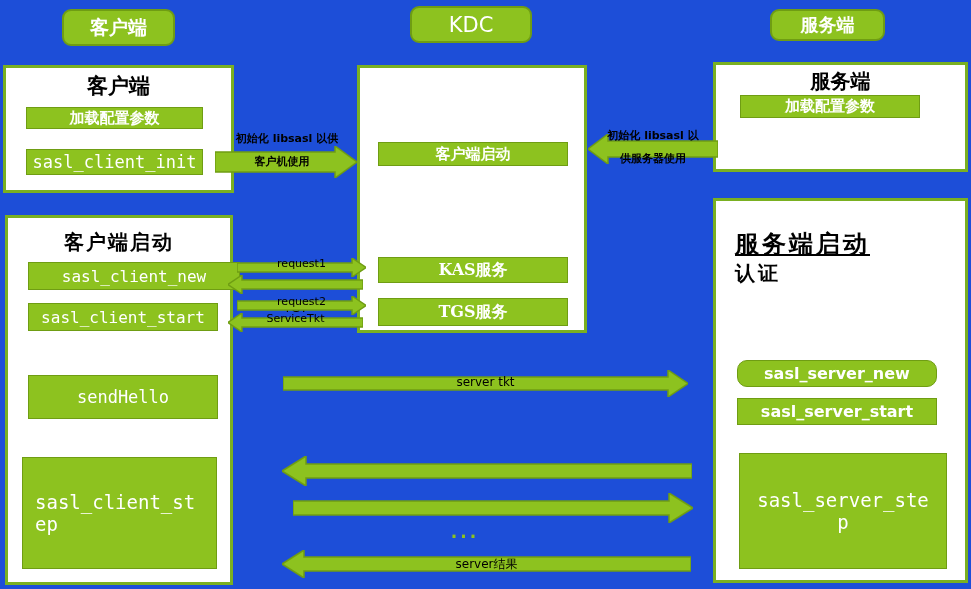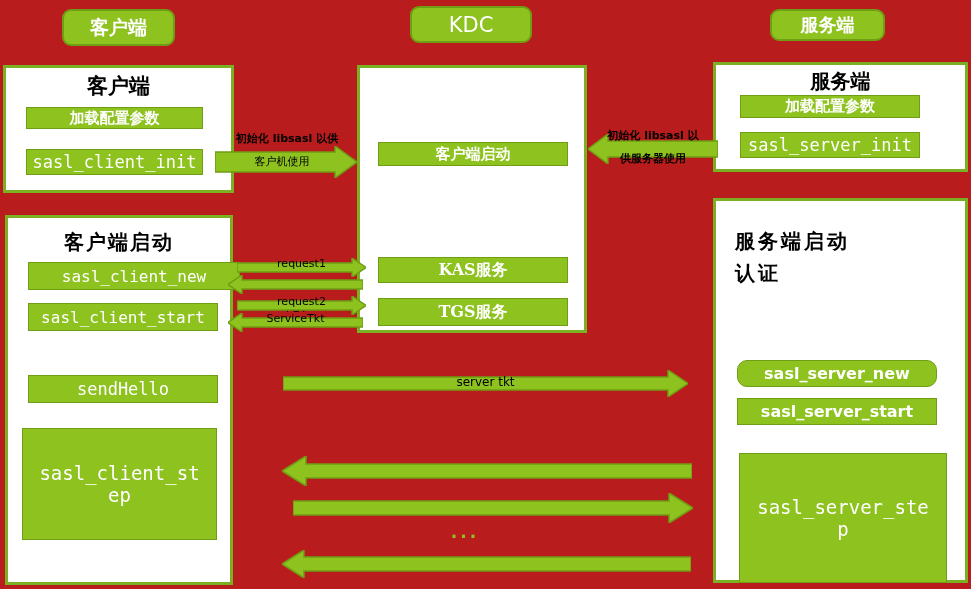--- a/index.html
+++ b/index.html
@@ -4,21 +4,21 @@
 <style>
   :root{
     --green-fill:#8dc21f;
     --green-border:#6f9d13;
     --box-border:#7ab021;
     --text-on-green:#ffffff;
     --label-text:#000000;
   }
   *{box-sizing:border-box;margin:0;padding:0;}
   body{background:#ffffff;font-family:"DejaVu Sans",sans-serif;}
-  #canvas{position:relative;width:971px;height:589px;background:#b91c1c;overflow:hidden;}
+  #canvas{position:relative;width:971px;height:589px;background:#1d4ed8;overflow:hidden;}
   .abs{position:absolute;}
   .box{background:#ffffff;border:3px solid var(--box-border);}
   .pill{background:var(--green-fill);border:2px solid var(--green-border);border-radius:9px;
         color:var(--text-on-green);display:flex;align-items:center;justify-content:center;}
   .node{background:var(--green-fill);border:1px solid var(--green-border);
         color:var(--text-on-green);display:flex;align-items:center;justify-content:center;}
   .title{color:var(--label-text);font-weight:bold;font-family:"DejaVu Serif",serif;}
   .code{font-family:"DejaVu Sans Mono","Liberation Mono",monospace;}
   .kai{font-family:"DejaVu Serif",serif;}
   .lbl{color:var(--label-text);text-align:center;font-family:"DejaVu Sans",sans-serif;}
@@ -41,42 +41,41 @@
   <div class="abs box" style="left:713px;top:62px;width:255px;height:110px;"></div>
   <div class="abs box" style="left:713px;top:198px;width:255px;height:385px;"></div>
 
   <div class="abs title center" style="left:3px;top:72px;width:231px;font-size:21px;">客户端</div>
   <div class="abs node kai" style="left:26px;top:107px;width:177px;height:22px;font-size:15px;font-weight:bold;">加载配置参数</div>
   <div class="abs node code" style="left:26px;top:149px;width:177px;height:26px;font-size:17px;">sasl_client_init</div>
 
   <div class="abs title center" style="left:5px;top:229px;width:228px;font-size:20px;letter-spacing:2px;">客户端启动</div>
   <div class="abs node code" style="left:28px;top:262px;width:212px;height:28px;font-size:16px;">sasl_client_new</div>
   <div class="abs node code" style="left:28px;top:303px;width:190px;height:28px;font-size:16px;">sasl_client_start</div>
-  <div class="abs node code" style="left:28px;top:375px;width:190px;height:28px;font-size:17px;">sendHello</div>
-  <div class="abs node code" style="left:22px;top:428px;width:195px;height:112px;font-size:19px;padding:0 12px;word-break:break-all;text-align:center;">sasl_client_step</div>
+  <div class="abs node code" style="left:28px;top:375px;width:190px;height:44px;font-size:17px;">sendHello</div>
+  <div class="abs node code" style="left:22px;top:457px;width:195px;height:112px;font-size:19px;padding:0 12px;word-break:break-all;text-align:left;">sasl_client_step</div>
 
   <div class="abs node kai" style="left:378px;top:142px;width:190px;height:24px;font-size:15px;font-weight:bold;">客户端启动</div>
   <div class="abs node kai" style="left:378px;top:257px;width:190px;height:26px;font-size:16px;font-weight:bold;">KAS服务</div>
   <div class="abs node kai" style="left:378px;top:298px;width:190px;height:28px;font-size:16px;font-weight:bold;">TGS服务</div>
 
   <div class="abs title center" style="left:713px;top:68px;width:255px;font-size:20px;">服务端</div>
   <div class="abs node kai" style="left:740px;top:95px;width:180px;height:23px;font-size:15px;font-weight:bold;">加载配置参数</div>
-  <div class="abs node code" style="left:740px;top:132px;width:180px;height:26px;font-size:17px;">sasl_server_init</div>
 
-  <div class="abs title" style="left:735px;top:228px;font-size:20px;letter-spacing:3px;">服务端启动</div>
+  <div class="abs title" style="left:735px;top:228px;font-size:24px;letter-spacing:3px;text-decoration:underline;">服务端启动</div>
   <div class="abs title" style="left:735px;top:260px;font-size:20px;letter-spacing:3px;">认证</div>
   <div class="abs node" style="left:737px;top:360px;width:200px;height:27px;font-size:16px;font-weight:bold;border-radius:10px;">sasl_server_new</div>
   <div class="abs node" style="left:737px;top:398px;width:200px;height:27px;font-size:16px;font-weight:bold;">sasl_server_start</div>
-  <div class="abs node code" style="left:739px;top:453px;width:208px;height:130px;font-size:19px;padding:0 14px;word-break:break-all;text-align:center;">sasl_server_step</div>
+  <div class="abs node code" style="left:739px;top:453px;width:208px;height:116px;font-size:19px;padding:0 14px;word-break:break-all;text-align:center;">sasl_server_step</div>
 
   <svg class="abs" style="left:215px;top:146px;" width="142" height="32">
     <polygon points="0,6 120,6 120,0 142,16 120,32 120,26 0,26"></polygon>
   </svg>
   <div class="abs lbl kai" style="left:207px;top:131px;width:160px;font-size:11px;font-weight:bold;">初始化 libsasl 以供</div>
-  <div class="abs lbl kai" style="left:222px;top:154px;width:120px;font-size:11px;font-weight:normal;">客户机使用</div>
+  <div class="abs lbl kai" style="left:222px;top:154px;width:120px;font-size:11px;font-weight:bold;">客户机使用</div>
 
   <svg class="abs" style="left:588px;top:134px;" width="130" height="30">
     <polygon points="130,7 20,7 20,0 0,15 20,30 20,23 130,23"></polygon>
   </svg>
   <div class="abs lbl kai" style="left:583px;top:128px;width:140px;font-size:11px;font-weight:bold;">初始化 libsasl 以</div>
   <div class="abs lbl kai" style="left:588px;top:151px;width:130px;font-size:11px;font-weight:bold;">供服务器使用</div>
 
   <svg class="abs" style="left:237px;top:258px;" width="129" height="19">
     <polygon points="0,5 115,5 115,0 129,9.5 115,19 115,14 0,14"></polygon>
   </svg>
@@ -108,14 +107,15 @@
 
   <svg class="abs" style="left:293px;top:493px;" width="400" height="30">
     <polygon points="0,8 376,8 376,0 400,15 376,30 376,22 0,22"></polygon>
   </svg>
 
   <div class="abs center" style="left:430px;top:522px;width:70px;font-size:17px;font-weight:bold;color:var(--green-fill);letter-spacing:3px;">...</div>
 
   <svg class="abs" style="left:282px;top:550px;" width="409" height="28">
     <polygon points="409,7 22,7 22,0 0,14 22,28 22,21 409,21"></polygon>
   </svg>
+  <div class="abs lbl" style="left:282px;top:556px;width:409px;font-size:12px;">server结果</div>
 
 </div>
 
 </body></html>

